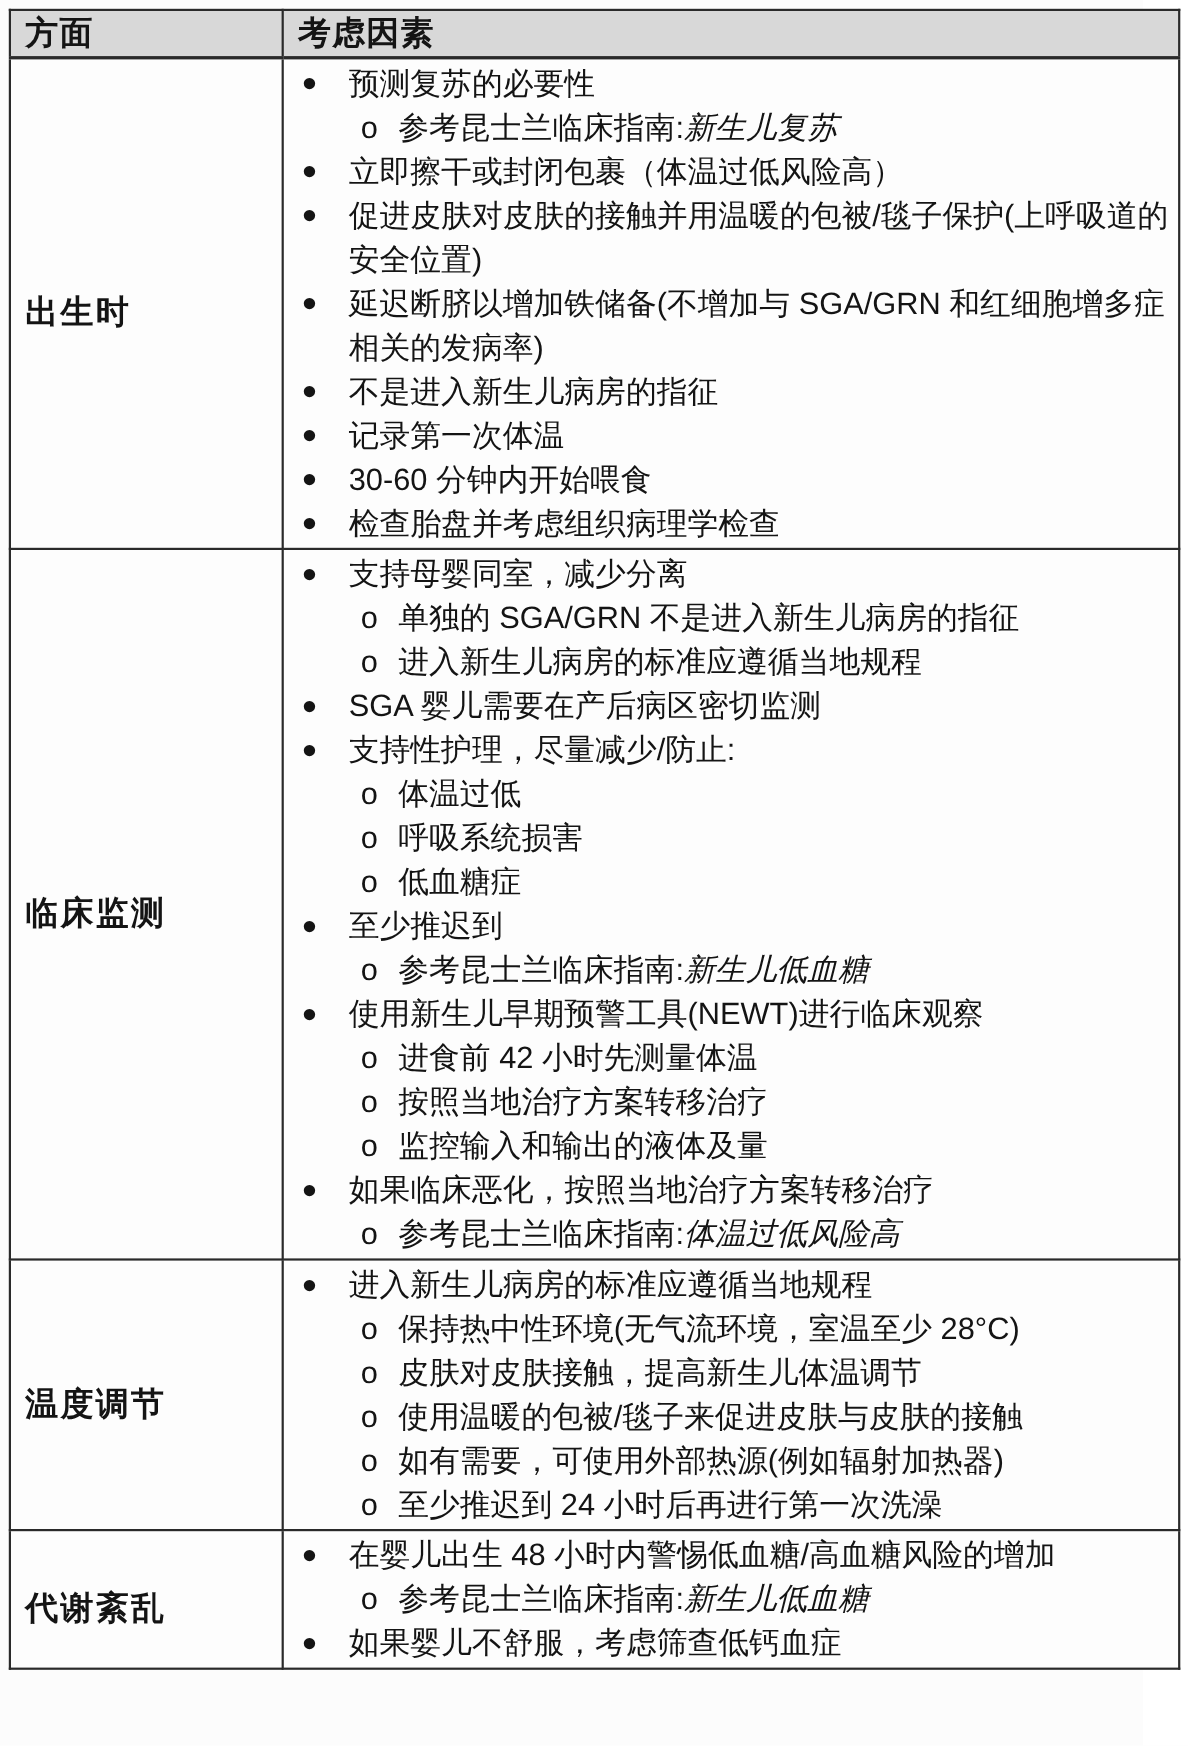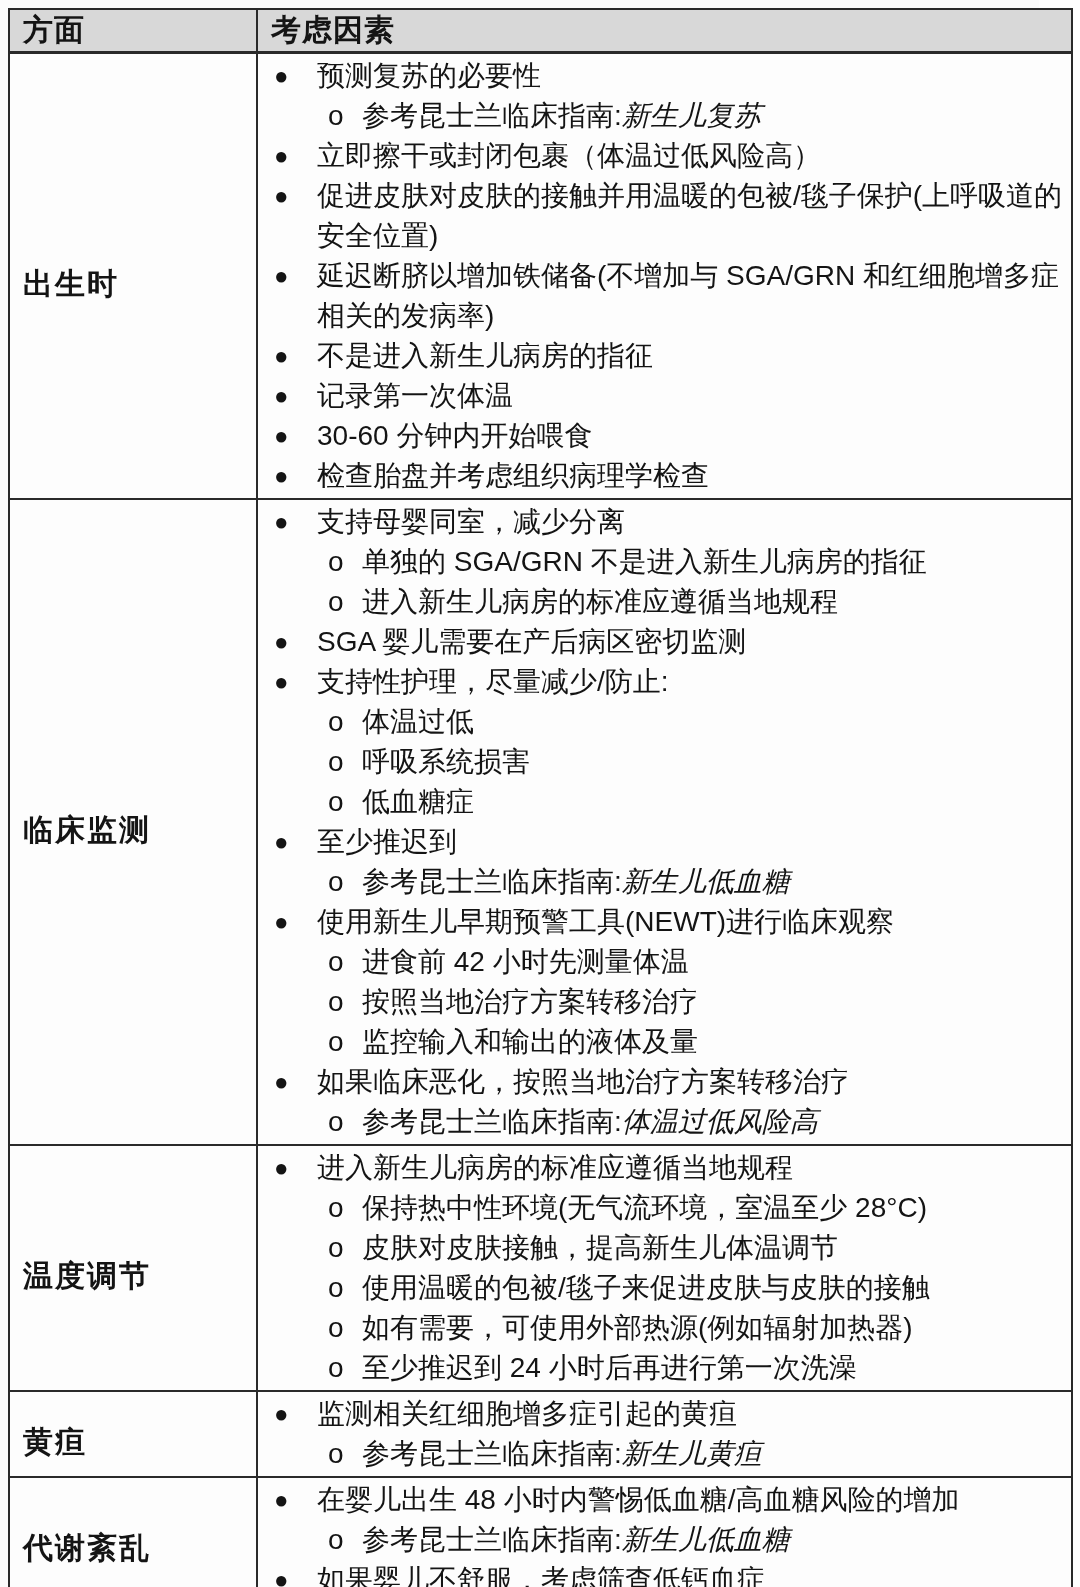--- a/index.html
+++ b/index.html
@@ -123,27 +123,20 @@
           <td class="items-cell">
             <div class="item l1"><span class="marker">●</span><span>进入新生儿病房的标准应遵循当地规程</span></div>
             <div class="item l2"><span class="marker">o</span><span>保持热中性环境(无气流环境，室温至少 28°C)</span></div>
             <div class="item l2"><span class="marker">o</span><span>皮肤对皮肤接触，提高新生儿体温调节</span></div>
             <div class="item l2"><span class="marker">o</span><span>使用温暖的包被/毯子来促进皮肤与皮肤的接触</span></div>
             <div class="item l2"><span class="marker">o</span><span>如有需要，可使用外部热源(例如辐射加热器)</span></div>
             <div class="item l2"><span class="marker">o</span><span>至少推迟到 24 小时后再进行第一次洗澡</span></div>
           </td>
         </tr>
         <tr>
-          <td class="aspect-cell">黄疸</td>
-          <td class="items-cell">
-            <div class="item l1"><span class="marker">●</span><span>监测相关红细胞增多症引起的黄疸</span></div>
-            <div class="item l2"><span class="marker">o</span><span>参考昆士兰临床指南:</span><i>新生儿黄疸</i></div>
-          </td>
-        </tr>
-        <tr>
           <td class="aspect-cell">代谢紊乱</td>
           <td class="items-cell">
             <div class="item l1"><span class="marker">●</span><span>在婴儿出生 48 小时内警惕低血糖/高血糖风险的增加</span></div>
             <div class="item l2"><span class="marker">o</span><span>参考昆士兰临床指南:</span><i>新生儿低血糖</i></div>
             <div class="item l1"><span class="marker">●</span><span>如果婴儿不舒服，考虑筛查低钙血症</span></div>
           </td>
         </tr>
       </tbody>
   </table>
 </div>

